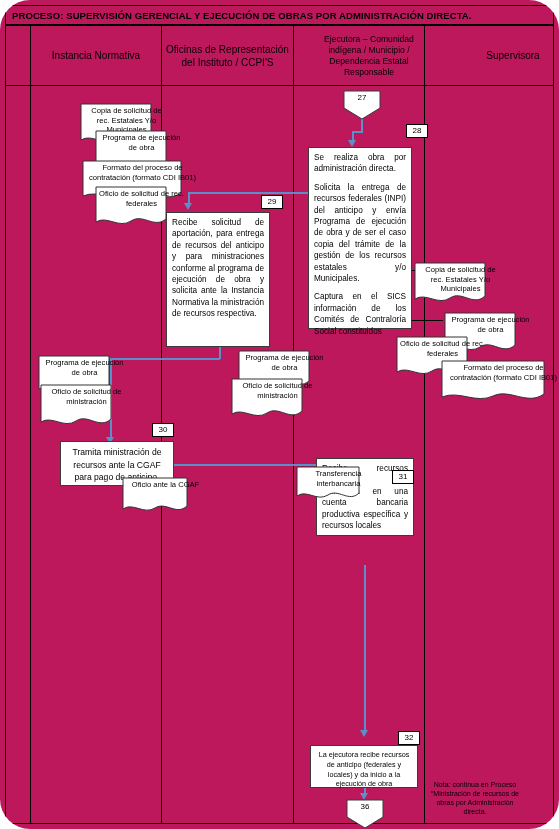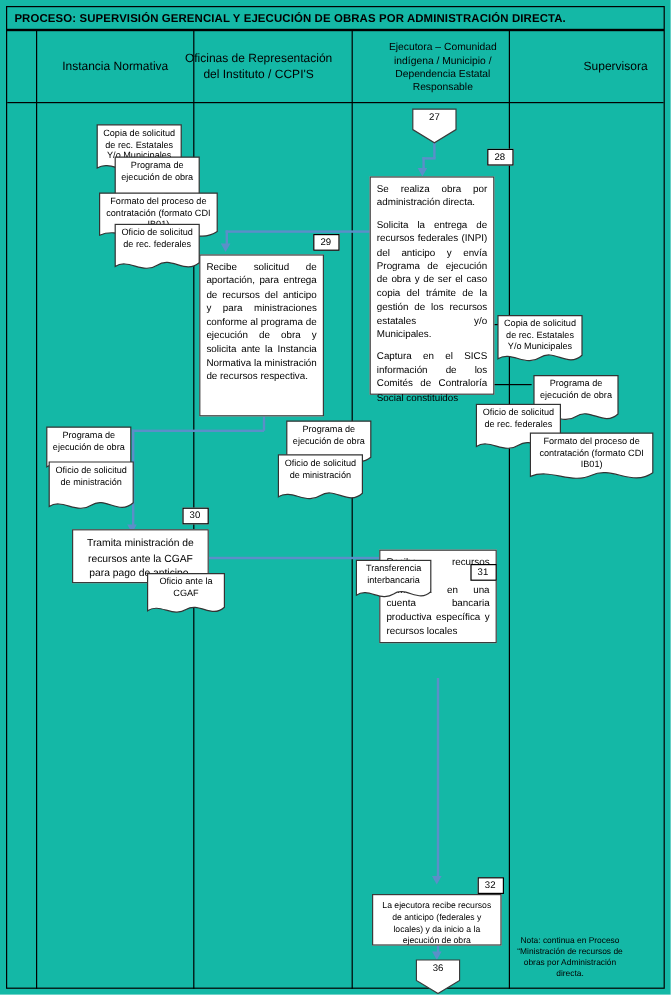--- a/index.html
+++ b/index.html
@@ -7,21 +7,22 @@
   body{
     font-family:"Liberation Sans", sans-serif;
     color:#000;
     -webkit-font-smoothing:antialiased;
   }
   #page{
     position:relative;
     width:559px;
     height:829px;
     overflow:hidden;
-    background:#14b8a6;
+    background:#be185d;
+    border-radius:30px;
   }
   #title-bar{
     left:5px; top:5px; width:549px; height:20px;
     border:1px solid #000;
     box-sizing:border-box;
     position:absolute;
     display:flex; align-items:center;
     padding-left:6px;
     font-size:9.5px;
     font-weight:bold;
@@ -78,29 +79,30 @@
   .pbox p:last-child{margin-bottom:0;}
 
   
   .numtag{
     position:absolute;
     border:1px solid #000;
     background:#fff;
     font-size:8px;
     line-height:10px;
     padding:1px 5px 1px 5px;
-    text-align:left;
+    text-align:center;
     box-sizing:border-box;
     z-index:8;
   }
 
   
   .doc{
     position:absolute;
     z-index:7;
+    padding-left:21px;
   }
   .doc svg{ display:block; position:absolute; left:0; top:0; }
   .doc .doctext{
     position:absolute;
     left:0; top:0;
     width:100%;
     box-sizing:border-box;
     text-align:center;
     font-size:7.6px;
     line-height:9.6px;
@@ -164,21 +166,21 @@
   <div class="vline" style="left:30px;  top:25px;  height:799px;"></div>
   <div class="vline" style="left:161px; top:25px;  height:799px;"></div>
   <div class="vline" style="left:293px; top:25px;  height:799px;"></div>
   <div class="vline" style="left:424px; top:25px;  height:799px;"></div>
 
   <div class="hline" style="left:6px; top:85px; width:547px;"></div>
 
   <div class="colhead" style="left:31px; top:26px; width:130px; height:59px;">
     <span>Instancia Normativa</span>
   </div>
-  <div class="colhead" style="left:150px; top:26px; width:131px; height:59px;text-align:center;">
+  <div class="colhead" style="left:162px; top:26px; width:131px; height:59px;text-align:center;">
     <span>Oficinas de Representación del Instituto / CCPI'S</span>
   </div>
   <div class="colhead small" style="left:304px; top:26px; width:130px; height:59px;">
     <span>Ejecutora – Comunidad indígena / Municipio / Dependencia Estatal Responsable</span>
   </div>
   <div class="colhead" style="left:449px; top:26px; width:128px; height:59px;">
     <span>Supervisora</span>
   </div>
 
   <div class="pent" style="left:343px; top:90px; width:38px; height:30px;">

